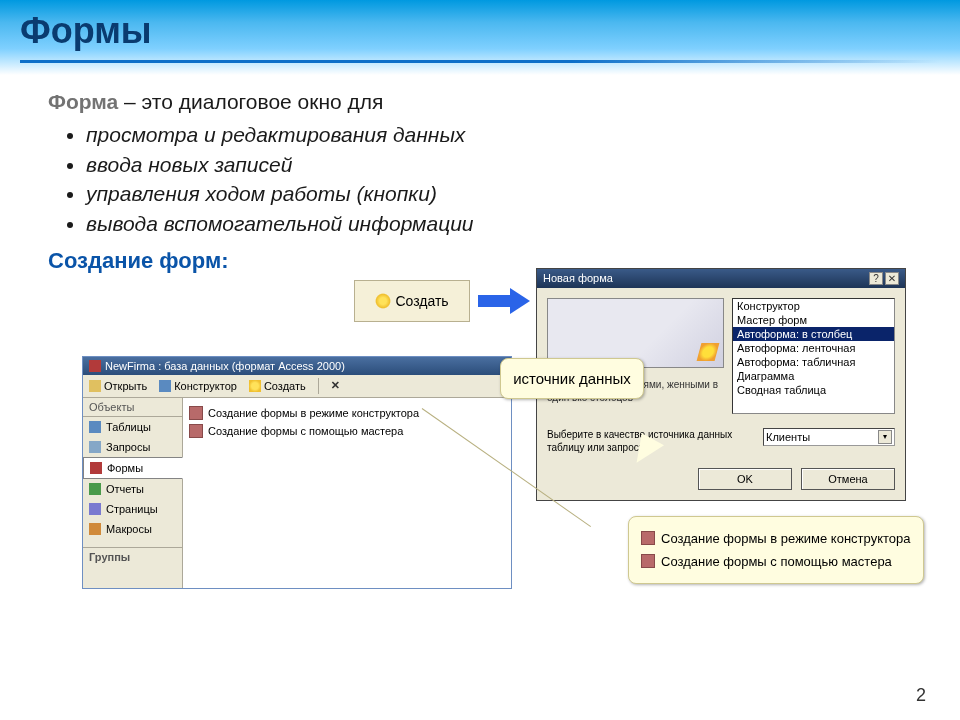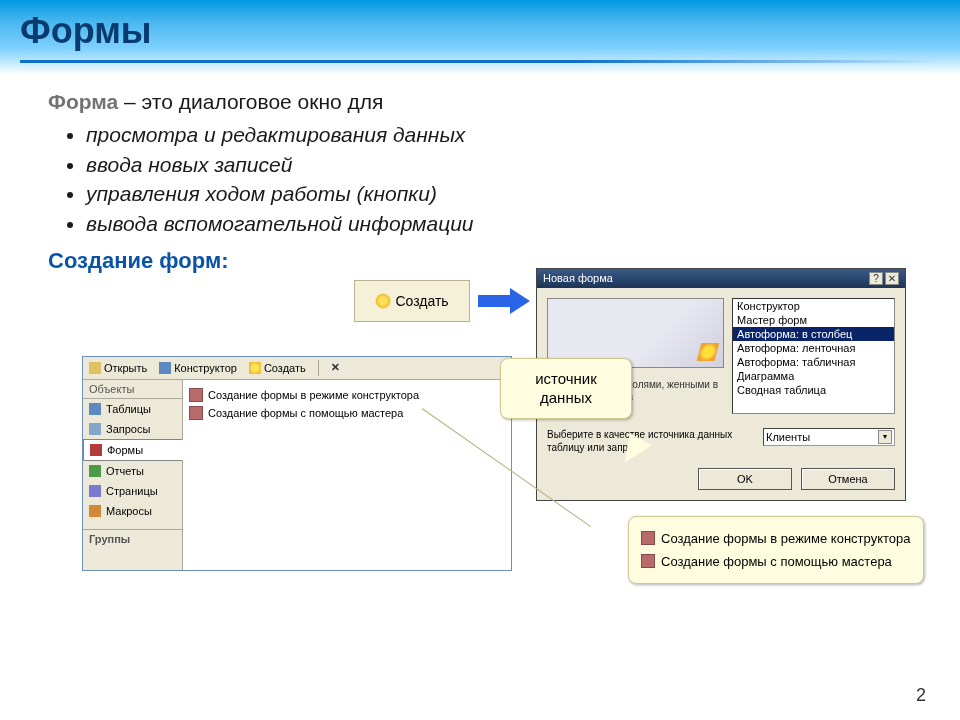--- a/index.html
+++ b/index.html
@@ -71,21 +71,21 @@
   .nf-list .li { padding: 1px 4px; }
   .nf-list .li.sel { background: #0a246a; color: #fff; }
   .nf-bottom { margin-top: 14px; display: flex; gap: 10px; align-items: flex-start; }
   .nf-bottom .prompt { flex: 1; font-size: 10px; line-height: 1.3; }
   .nf-select { width: 132px; height: 18px; border: 1px inset #999; background: #fff; display: flex; align-items: center; justify-content: space-between; padding: 0 2px; }
   .nf-select .dd { width: 14px; height: 14px; background: #ece9d8; border: 1px solid #888; display: flex; align-items: center; justify-content: center; font-size: 8px; }
   .nf-buttons { margin-top: 14px; text-align: right; }
   .win-btn { display: inline-block; width: 94px; height: 22px; background: #ece9d8; border: 1px solid #555; font-size: 11px; line-height: 20px; text-align: center; margin-left: 6px; box-shadow: inset 1px 1px 0 #fff; }
   
   
-  .callout-src { position: absolute; left: 500px; top: 78px; width: 132px; background: #fffde0; border: 1px solid #cfc890; border-radius: 8px; padding: 10px; font-size: 15px; text-align: center; box-shadow: 1px 1px 3px rgba(0,0,0,.3); line-height: 1.3; }
+  .callout-src { position: absolute; left: 500px; top: 78px; width: 144px; background: #fffde0; border: 1px solid #cfc890; border-radius: 8px; padding: 10px; font-size: 15px; text-align: center; box-shadow: 1px 1px 3px rgba(0,0,0,.3); line-height: 1.3; }
   .callout-src::after { content:''; position:absolute; right:-20px; top:76px; width:0; height:0; border-left:24px solid #fffde0; border-top:8px solid transparent; border-bottom:22px solid transparent; transform: rotate(10deg); }
   
   
   .callout-create { position: absolute; left: 628px; top: 236px; width: 296px; background: #fffde0; border: 1px solid #cfc890; border-radius: 8px; padding: 10px 12px; font-size: 13px; box-shadow: 1px 1px 3px rgba(0,0,0,.3); }
   .callout-create .ci { display: flex; align-items: center; gap: 6px; padding: 4px 0; }
   .callout-create::before { content:''; position:absolute; left:-152px; top:-18px; width:160px; height:38px; border-bottom: 1px solid #cfc890; border-left: 1px solid #cfc890; background: transparent; transform: skewY(-8deg); display:none; }
   
   
   .connector { position: absolute; border-top: 1px solid #b8b080; }
   .conn1 { left: 422px; top: 128px; width: 206px; transform-origin: left; transform: rotate(35deg); }
@@ -118,20 +118,24 @@
     <span class="sparkle-icon"></span>
     <span>Создать</span>
   </div>
 
   <div class="arrow-right">
     <div class="shaft"></div>
       <div class="head"></div>
   </div>
 
   <div class="db-window">
+    <div class="db-title">
+      <span class="access-icon"></span>
+      <span>NewFirma : база данных (формат Access 2000)</span>
+    </div>
     <div class="db-toolbar">
       <div class="tb-item">
           <span class="tb-icon open"></span>
           <span>Открыть</span>
         </div>
       <div class="tb-item">
           <span class="tb-icon designer"></span>
           <span>Конструктор</span>
         </div>
       <div class="tb-item">

